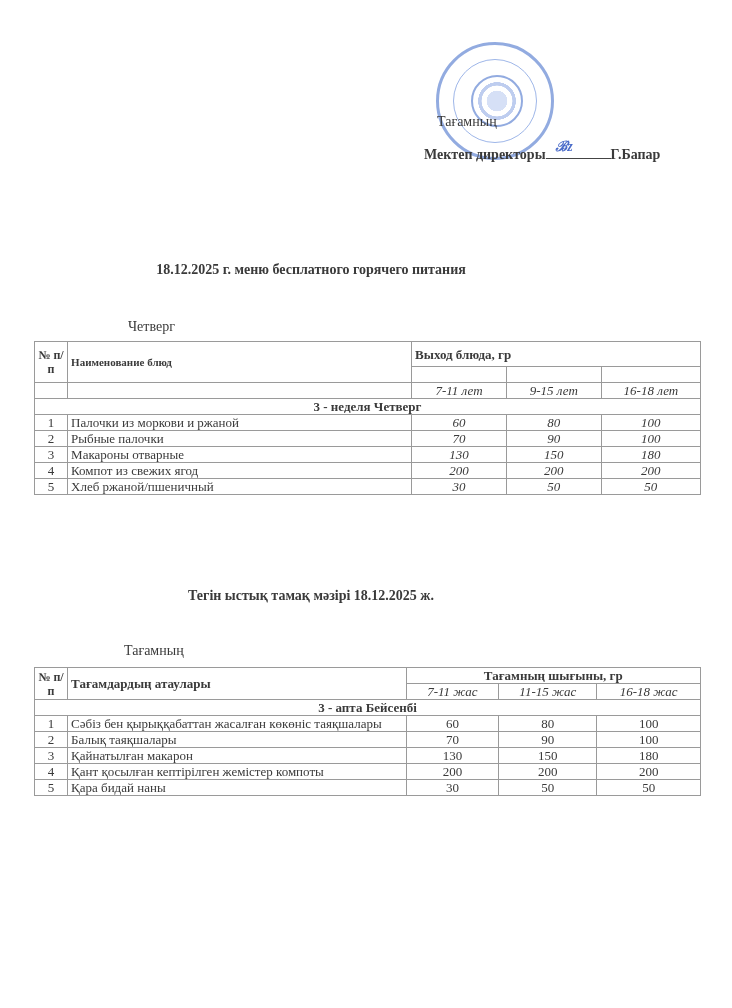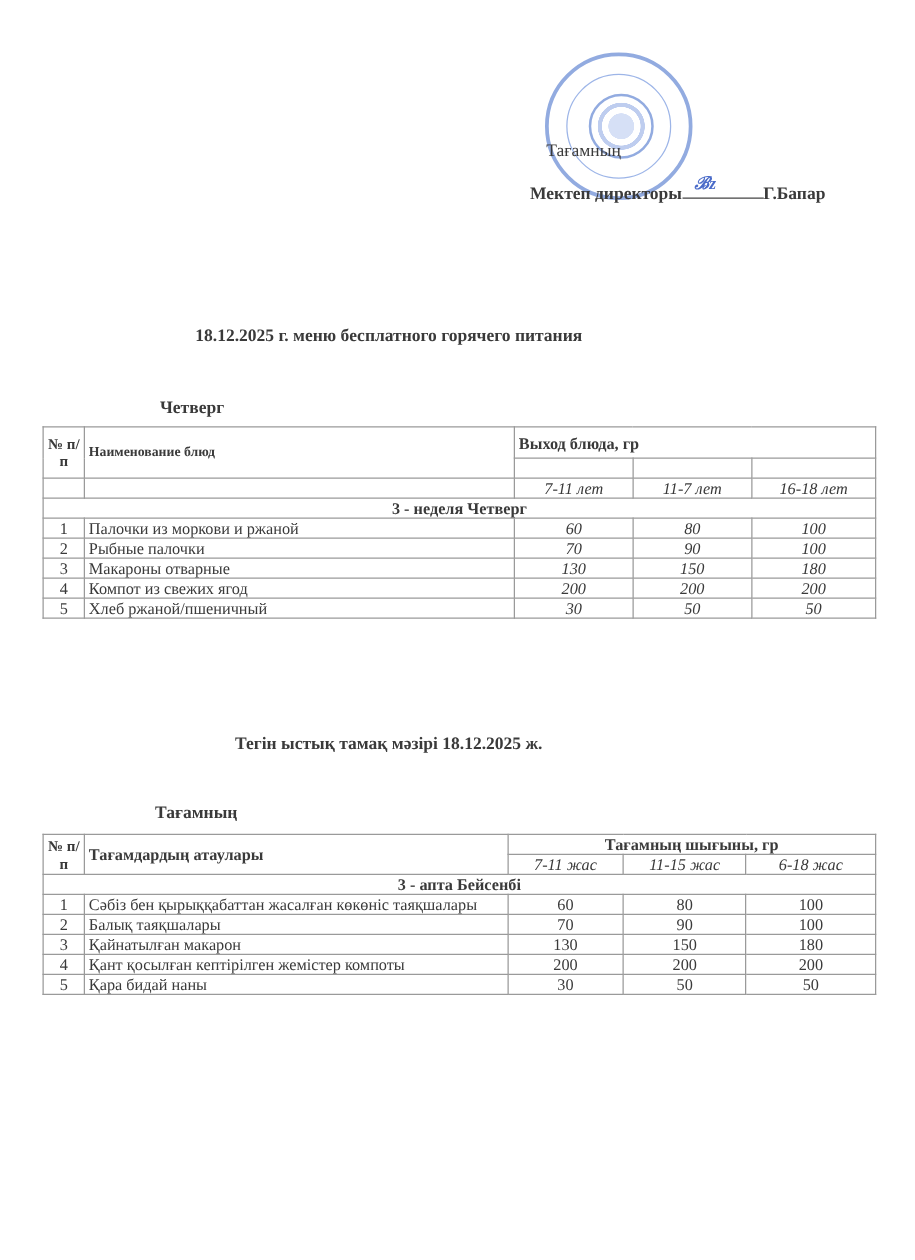--- a/index.html
+++ b/index.html
@@ -10,21 +10,21 @@
            border:3px solid #6e8fd6; opacity:0.75; box-sizing:border-box; }
   .stamp-inner { position:absolute; left:14px; top:14px; right:14px; bottom:14px;
            border-radius:50%; border:1.5px solid #7d9de0; }
   .stamp-emblem { position:absolute; left:32px; top:30px; width:48px; height:48px;
            border-radius:50%; border:2px solid #6e8fd6; background:radial-gradient(circle,#c9d6f4 0 30%,#fff 31% 45%,#a9bdea 46% 55%, #fff 56%); }
   .approve { left:437px; top:114px; font-size:14px; }
   .director { left:424px; top:146px; font-size:14px;font-weight:bold; }
   .director .line { display:inline-block; width:65px; border-bottom:1px solid #444; height:12px; vertical-align:baseline; position:relative;text-align:right; }
   .sig { position:absolute; left:10px; top:-10px; color:#4a6bc9; font-style:italic; font-size:14px; font-family:"Liberation Serif",serif; }
   .title { font-weight:bold; font-size:14px; text-align:center; width:584px; left:0;margin-left:19px; }
-  .day { font-weight:bold; font-size:14px; }
+  .day { font-weight:normal; font-size:14px; }
   table { border-collapse:collapse; position:absolute; font-size:13px; }
   td { border:1px solid #9a9a9a; padding:0 3px; height:15px; line-height:15px; }
   .c { text-align:center; }
   .it { font-style:italic;margin-top:27px; }
   .b { font-weight:bold; }
 </style>
 </head>
 <body>
 
 <div class="abs stamp">
@@ -56,21 +56,21 @@
   </tr>
   <tr>
         <td></td>
         <td></td>
         <td></td>
       </tr>
   <tr>
     <td></td>
         <td></td>
     <td class="c it b" style="font-weight:normal;">7-11 лет</td>
-    <td class="c it">11-7 лет</td>
+    <td class="c it">9-15 лет</td>
     <td class="c it">16-18 лет</td>
   </tr>
   <tr>
         <td colspan="5" class="c b">3 - неделя Четверг</td>
       </tr>
   <tr>
     <td class="c">1</td>
     <td>Палочки  из моркови и ржаной</td>
     <td class="c it">60</td>
     <td class="c it">80</td>
@@ -120,21 +120,21 @@
     </colgroup>
   <tbody>
       <tr>
     <td rowspan="2" class="c b" style="line-height:14px; font-size:12px;">№ п/п</td>
     <td rowspan="2" class="b">Тағамдардың атаулары</td>
     <td colspan="3" class="c b">Тағамның шығыны, гр</td>
   </tr>
   <tr>
     <td class="c it">7-11 жас</td>
     <td class="c it">11-15 жас</td>
-    <td class="c it">6-18 жас</td>
+    <td class="c it">16-18 жас</td>
   </tr>
   <tr>
         <td colspan="5" class="c b">3 - апта Бейсенбі</td>
       </tr>
   <tr>
     <td class="c">1</td>
     <td style="line-height:15px;">Сәбіз бен қырыққабаттан жасалған көкөніс таяқшалары</td>
     <td class="c">60</td>
     <td class="c">80</td>
     <td class="c">100</td>

